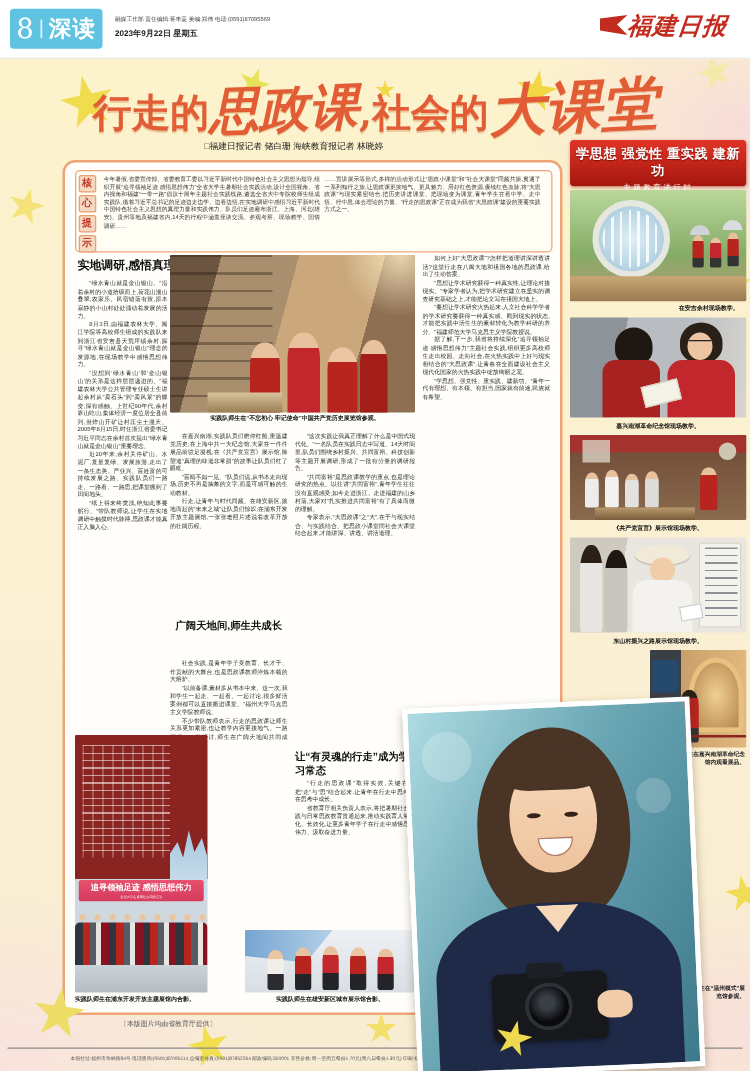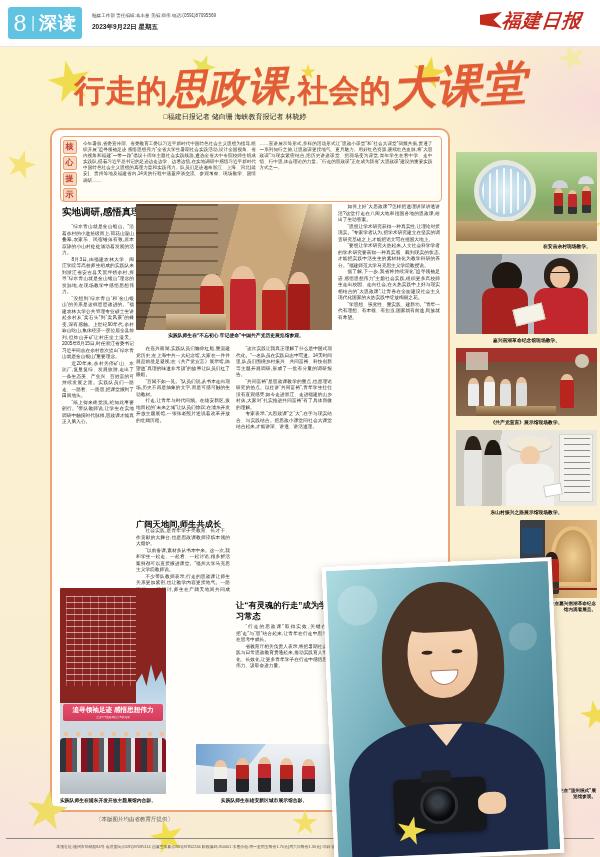--- a/index.html
+++ b/index.html
@@ -126,21 +126,21 @@
       <div class="pn" style="left:152px;bottom:-6px;width:22px;height:64px;background:linear-gradient(#e8c19e 0 18%,#a31e18 18%);"></div>
       <div class="ab" style="left:30px;bottom:0;width:60px;height:16px;background:linear-gradient(#d9c39e,#9c7d54);"></div>
     </div>
     <div class="cap" style="left:84px;top:203px;width:200px;text-align:center;">实践队师生在“不忘初心 牢记使命”中国共产党历史展览馆参观。</div>
 
     <div class="tcol" style="left:84px;top:216px;width:94px;height:164px;">
         <p>在嘉兴南湖,实践队员们瞻仰红船,重温建党历史;在上海中共一大纪念馆,大家在一件件展品前驻足凝视;在《共产党宣言》展示馆,陈望道“真理的味道非常甜”的故事让队员们红了眼眶。</p>
         <p>“百闻不如一见。”队员们说,从书本走向现场,历史不再是抽象的文字,而是可感可触的生动教材。</p>
         <p>行走,让青年与时代同频。在雄安新区,拔地而起的“未来之城”让队员们惊叹;在浦东开发开放主题展馆,一张张老照片述说着改革开放的壮阔历程。</p>
       </div>
-    <div class="h2" style="left:84px;top:389px;width:94px;">广阔天地间,师生共成长</div>
+    <div class="h2" style="left:84px;top:365px;width:94px;text-align:center;">广阔天地间,师生共成长</div>
     <div class="tcol" style="left:84px;top:398px;width:94px;height:214px;">
         <p>社会实践,是青年学子受教育、长才干、作贡献的大舞台,也是思政课教师淬炼本领的大熔炉。</p>
         <p>“以前备课,素材多从书本中来。这一次,我和学生一起走、一起看、一起讨论,很多鲜活案例都可以直接搬进课堂。”福州大学马克思主义学院教师说。</p>
         <p>不少带队教师表示,行走的思政课让师生关系更加紧密,也让教学内容更接地气。一路同行、一路研讨,师生在广阔天地间共同成长。</p>
       </div>
     <div class="tcol" style="left:184px;top:216px;width:96px;height:250px;">
         <p>“这次实践让我真正理解了什么是中国式现代化。”一名队员在实践日志中写道。14天时间里,队员们围绕乡村振兴、共同富裕、科技创新等主题开展调研,形成了一批有分量的调研报告。</p>
         <p>“共同富裕”是思政课教学的重点,也是理论研究的热点。以往讲“共同富裕”,青年学生往往没有直观感受;如今走进浙江、走进福建的山乡村落,大家对“扎实推进共同富裕”有了具体而微的理解。</p>
         <p>专家表示,“大思政课”之“大”,在于与现实结合、与实践结合。把思政小课堂同社会大课堂结合起来,才能讲深、讲透、讲活道理。</p>
       </div>
@@ -174,20 +174,24 @@
       <div class="ab" style="left:0;top:0;width:70px;height:26px;background:linear-gradient(100deg,#3a7fc1aa,#9cc4e4aa);clip-path:polygon(0 0,100% 0,70% 100%,0 80%);"></div>
       <div class="pn" style="left:18px;bottom:2px;width:13px;height:32px;background:linear-gradient(#ecc6a2 0 22%,#f0efe9 22% 60%,#2c2c30 60%);"></div>
       <div class="pn" style="left:40px;bottom:2px;width:13px;height:34px;background:linear-gradient(#e8c19e 0 20%,#b8241e 20% 62%,#232328 62%);"></div>
       <div class="pn" style="left:62px;bottom:2px;width:13px;height:35px;background:linear-gradient(#e8c19e 0 20%,#c1272d 20% 60%,#232328 60%);"></div>
       <div class="pn" style="left:84px;bottom:2px;width:13px;height:34px;background:linear-gradient(#ecc6a2 0 20%,#b8241e 20% 62%,#232328 62%);"></div>
       <div class="pn" style="left:106px;bottom:2px;width:13px;height:33px;background:linear-gradient(#e8c19e 0 20%,#c1272d 20% 60%,#232328 60%);"></div>
     </div>
     <div class="cap" style="left:144px;top:668px;width:136px;text-align:center;">实践队师生在雄安新区城市展示馆合影。</div>
   </div>
 
+  <div class="side-banner">
+    <div class="l1">学思想 强党性 重实践 建新功</div>
+    <div class="l2">主题教育进行时</div>
+  </div>
 
   <div class="photo" style="left:456px;top:152px;width:141px;height:89px;background:linear-gradient(#b9d89a,#86ab68 58%,#b49a72);z-index:2;">
     <div class="ab" style="left:18px;top:8px;width:62px;height:62px;border:5px solid #e6e8e0;border-radius:50%;background:radial-gradient(#dff0f6,#9fc3d8);box-sizing:border-box;"></div>
     <div class="ab" style="left:26px;top:16px;width:46px;height:46px;border-radius:50%;background:repeating-linear-gradient(90deg,rgba(255,255,255,.85) 0 2px,transparent 2px 7px);"></div>
     <div class="ab" style="left:0;bottom:0;width:141px;height:20px;background:linear-gradient(#c9a876,#9a7a50),repeating-linear-gradient(90deg,rgba(0,0,0,.15) 0 1px,transparent 1px 8px);"></div>
     <div class="ab" style="left:96px;top:28px;width:16px;height:8px;background:#cfd2d6;border-radius:8px 8px 0 0;"></div>
     <div class="ab" style="left:122px;top:24px;width:16px;height:8px;background:#dadcdf;border-radius:8px 8px 0 0;"></div>
     <div class="pn" style="left:98px;top:36px;width:9px;height:26px;background:linear-gradient(#e8c19e 0 18%,#b8241e 18% 70%,#333 70%);"></div>
     <div class="pn" style="left:112px;top:38px;width:9px;height:24px;background:linear-gradient(#e8c19e 0 18%,#c1272d 18% 70%,#333 70%);"></div>
     <div class="pn" style="left:126px;top:34px;width:9px;height:27px;background:linear-gradient(#e8c19e 0 18%,#b8241e 18% 70%,#333 70%);"></div>

